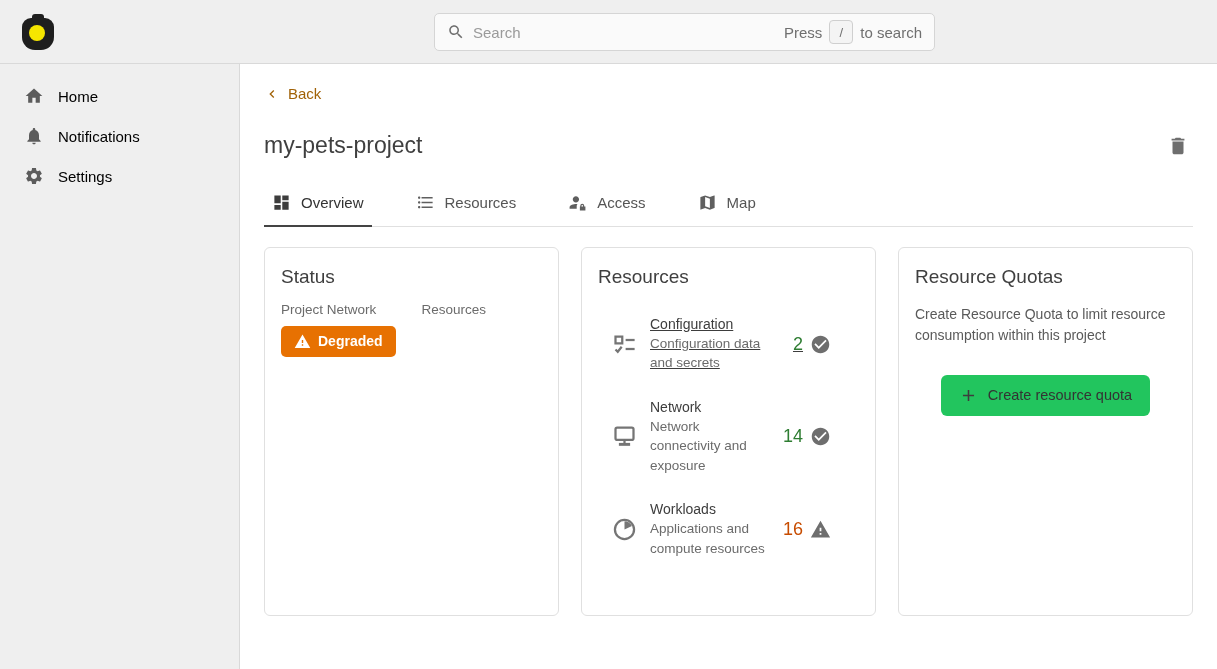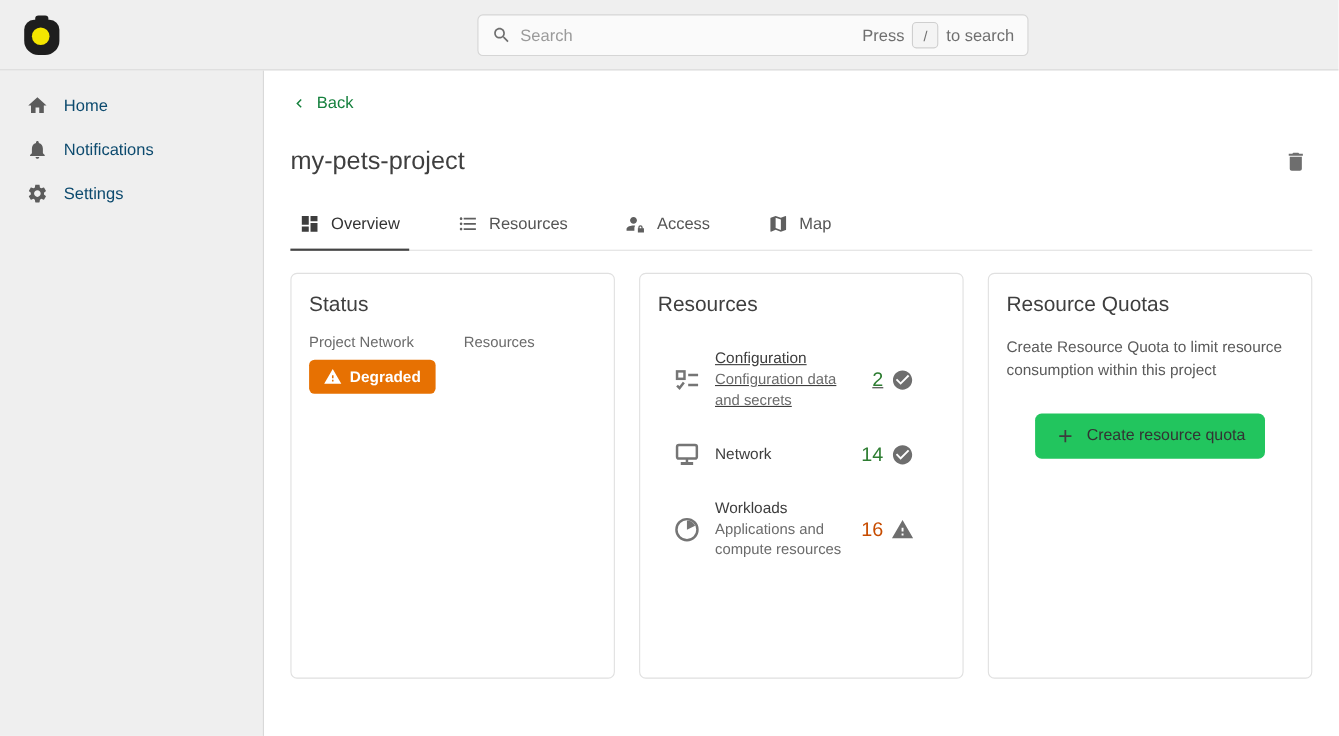--- a/index.html
+++ b/index.html
@@ -57,30 +57,30 @@
   .search-icon { color: #6f6f6f; }
 
   
   .shell { display: flex; height: 605px; }
   .sidebar {
     width: 240px; background: #efefef; border-right: 1px solid #d9d9d9;
     padding-top: 12px; flex-shrink: 0;
   }
   .side-item {
     display: flex; align-items: center; gap: 14px;
-    padding: 10px 24px; font-size: 15px; color: #0c4a6e; cursor: pointer;
+    padding: 10px 24px; font-size: 15px; color: #000000; cursor: pointer;
   }
   .side-item .icon { color: #5c5c5c; }
 
   .main { flex: 1; background: #ffffff; padding: 0 24px; }
 
   
   .back-row {
     display: inline-flex; align-items: center; gap: 8px;
-    margin-top: 21px; color: #15803d; font-size: 15px; cursor: pointer;
+    margin-top: 21px; color: #a16207; font-size: 15px; cursor: pointer;
   }
   .title-row { display: flex; align-items: center; justify-content: space-between; margin-top: 25px; }
   .page-title { font-size: 23px; font-weight: 400; color: #3f3f3f; }
   .trash-btn { color: #6e6e6e; cursor: pointer; background: none; border: none; padding: 4px; }
 
   
   .tabs { display: flex; gap: 36px; margin-top: 24px; border-bottom: 1px solid #e0e0e0; }
   .tab {
     display: flex; align-items: center; gap: 10px;
     padding: 8px 8px 13px 8px; font-size: 15px; color: #555; cursor: pointer;
@@ -299,20 +299,21 @@
         <div class="res-row">
           <span class="res-icon">
             <svg width="27" height="27" viewBox="0 0 24 24" fill="none" stroke="currentColor" stroke-width="2">
                 <rect x="4" y="4" width="16" height="11" rx="1.5"></rect>
                 <line x1="12" y1="15" x2="12" y2="19"></line>
                 <line x1="7" y1="19" x2="17" y2="19" stroke-width="2.6"></line>
               </svg>
           </span>
           <span class="res-text">
             <div class="res-name">Network</div>
+            <div class="res-desc">Network connectivity and exposure</div>
           </span>
           <span class="res-value">
             <span class="res-count ok">14</span>
             <span class="res-status-icon">
               <svg width="21" height="21" viewBox="0 0 24 24" fill="currentColor">
                   <path d="M12 2C6.48 2 2 6.48 2 12s4.48 10 10 10 10-4.48 10-10S17.52 2 12 2zm-2 15-5-5 1.41-1.41L10 14.17l7.59-7.59L19 8l-9 9z"></path>
                 </svg>
             </span>
           </span>
         </div>

